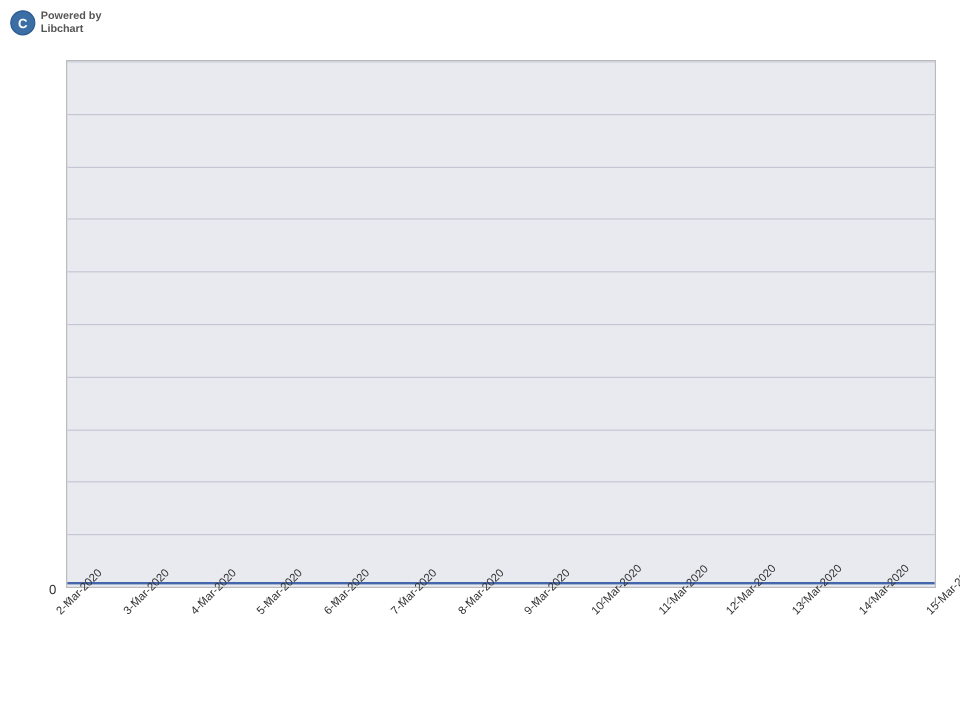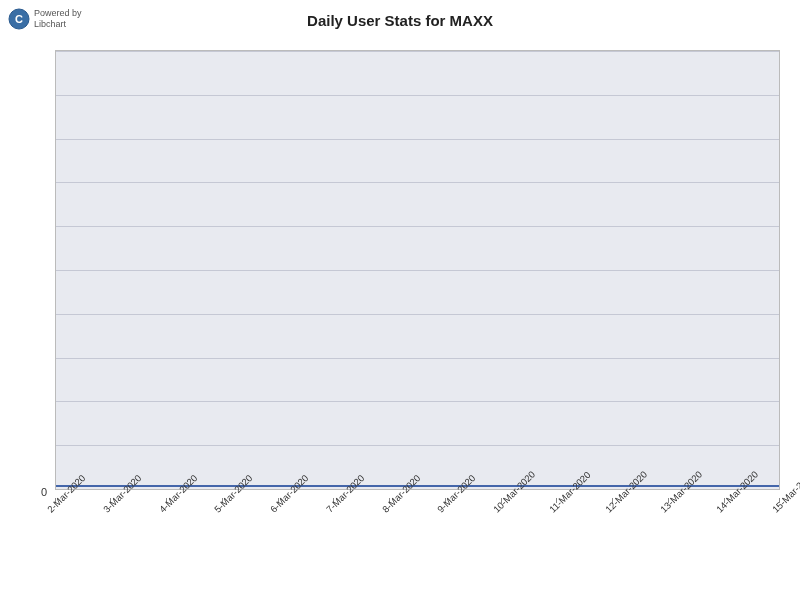--- a/index.html
+++ b/index.html
@@ -25,20 +25,21 @@
       gap: 4px;
     }
     .logo-icon {
       width: 22px;
       height: 22px;
     }
     .logo-text {
       font-size: 9px;
       color: #555;
       line-height: 1.2;
+      font-weight: bold;
     }
     .chart-title {
       text-align: center;
       font-size: 15px;
       font-weight: bold;
       color: #222;
       position: absolute;
       top: 12px;
       left: 0;
       right: 0;
@@ -132,21 +133,20 @@
     <svg class="logo-icon" viewBox="0 0 22 22" xmlns="http://www.w3.org/2000/svg">
       <circle cx="11" cy="11" r="10" fill="#3a6ea5" stroke="#2a5a8f" stroke-width="1"></circle>
       <text x="11" y="15" text-anchor="middle" fill="white" font-size="11" font-weight="bold" font-family="Arial">C</text>
     </svg>
     <div class="logo-text">
       <span>Powered by</span><br>
       <span>Libchart</span>
     </div>
   </div>
 
-  <div class="chart-title">Daily User Stats for MAXX</div>
 
   <div class="y-axis-area">
     <span class="y-axis-zero">0</span>
   </div>
 
   <div class="chart-area">
     <div class="grid-lines" id="grid-lines-container">
         <div class="grid-line" style="top: 0%;"></div>
         <div class="grid-line" style="top: 10%;"></div>
         <div class="grid-line" style="top: 20%;"></div>

